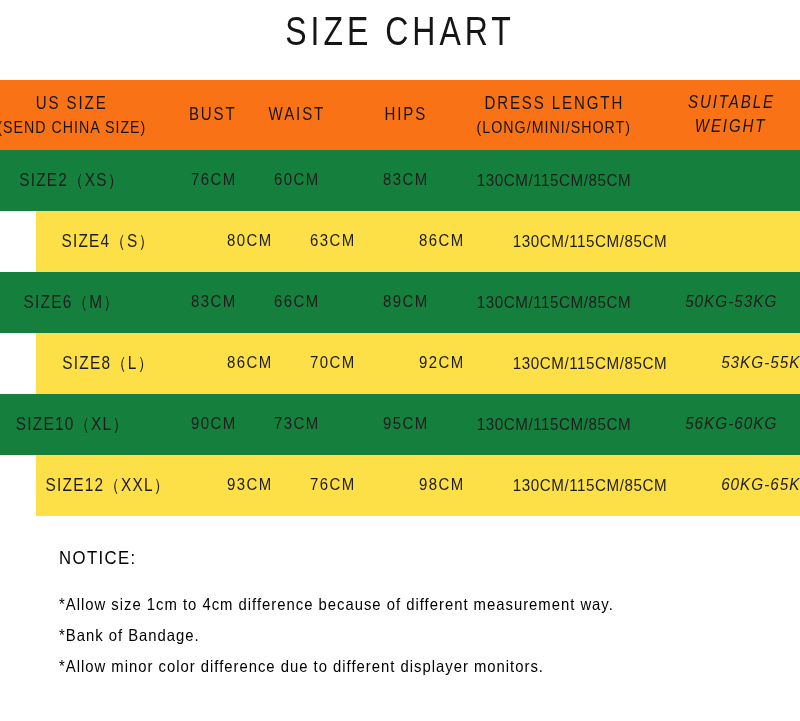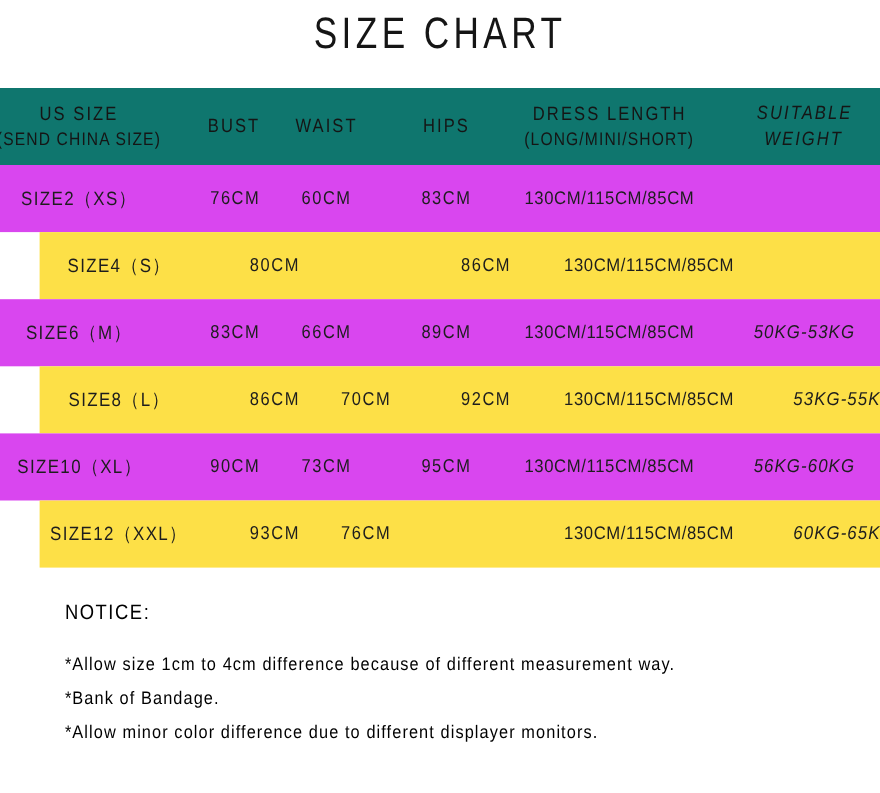--- a/index.html
+++ b/index.html
@@ -31,24 +31,24 @@
   
   .table{
     position:absolute;
     top:80px;left:0;width:800px;
   }
   .row{
     position:relative;
     width:800px;
     box-sizing:border-box;
   }
-  .head-row{height:70px;background:#0f766e;}
+  .head-row{height:70px;background:#f97316;}
   .data-row{height:61px;}
   .band{background:#fde047;margin-left:36px;}
-  .plain{background:#d946ef;padding-left:32px;}
+  .plain{background:#15803d;padding-left:32px;}
 
   .cell{
     position:absolute;
     top:0;height:100%;
     display:flex;
     flex-direction:column;
     align-items:center;
     justify-content:center;
     text-align:center;
     white-space:nowrap;
@@ -158,20 +158,23 @@
         </div>
     </div>
 
     <div class="row data-row band">
       <div class="cell c0">
           <span class="dtxt size">SIZE4（S）</span>
         </div>
       <div class="cell c1">
           <span class="dtxt">80CM</span>
         </div>
+      <div class="cell c2">
+          <span class="dtxt">63CM</span>
+        </div>
       <div class="cell c3">
           <span class="dtxt">86CM</span>
         </div>
       <div class="cell c4">
           <span class="dtxt len">130CM/115CM/85CM</span>
         </div>
     </div>
 
     <div class="row data-row plain">
       <div class="cell c0">
@@ -238,20 +241,23 @@
 
     <div class="row data-row band">
       <div class="cell c0">
           <span class="dtxt size">SIZE12（XXL）</span>
         </div>
       <div class="cell c1">
           <span class="dtxt">93CM</span>
         </div>
       <div class="cell c2">
           <span class="dtxt">76CM</span>
+        </div>
+      <div class="cell c3">
+          <span class="dtxt">98CM</span>
         </div>
       <div class="cell c4">
           <span class="dtxt len">130CM/115CM/85CM</span>
         </div>
       <div class="cell c5">
           <span class="dtxt wt">60KG-65KG</span>
         </div>
     </div>
 
   </div>

